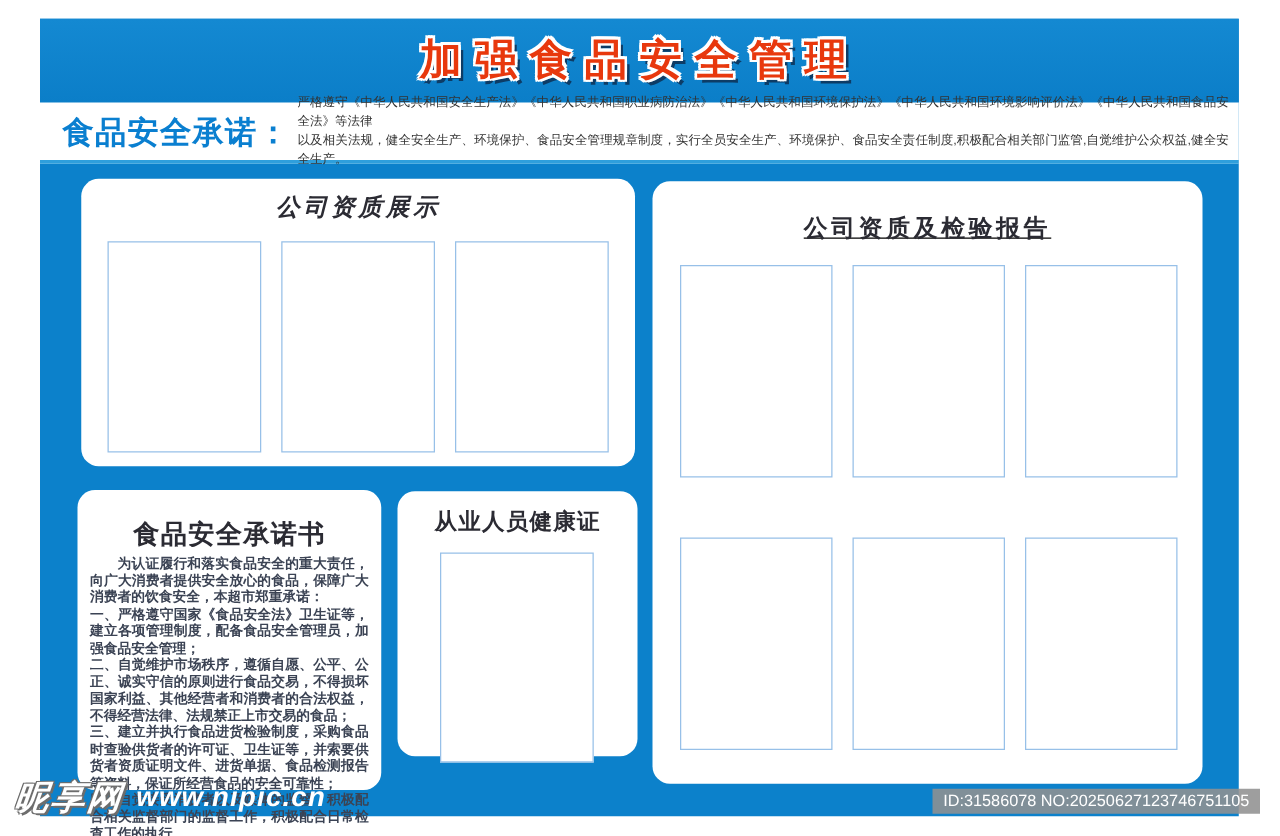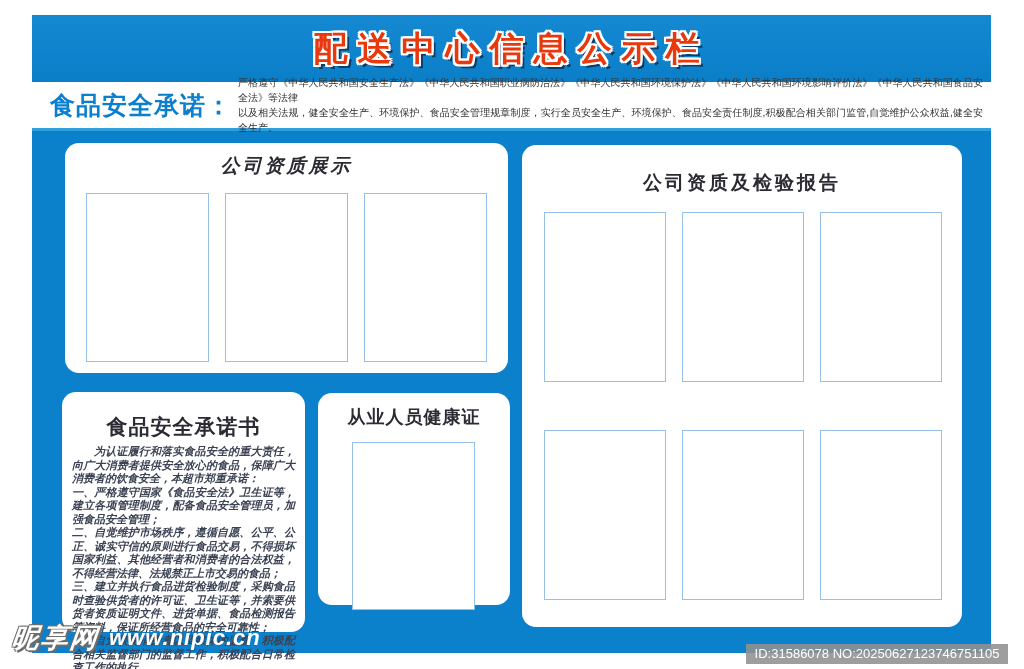--- a/index.html
+++ b/index.html
@@ -18,52 +18,52 @@
   
   .panel{position:absolute;background:#ffffff;border-radius:14px;}
   .panel-title{text-align:center;font-weight:bold;color:#2b2b33;}
   .ph-box{background:#ffffff;border:1px solid #97c0e8;}
   
   .panel-qual{left:33px;top:128px;width:443px;height:230px;}
   .panel-qual .panel-title{margin-top:10px;font-size:19px;letter-spacing:3px;font-style:italic;}
   .panel-qual .boxes{position:absolute;left:21px;top:50px;width:401px;height:169px;display:flex;justify-content:space-between;}
   .panel-qual .ph-box{width:123px;height:169px;}
   
-  .panel-report{left:490px;top:130px;width:440px;height:482px;}
+  .panel-report{left:490px;top:130px;width:440px;height:482px;text-decoration:underline;}
   .panel-report .panel-title{margin-top:25px;font-size:19px;letter-spacing:3px;}
   .panel-report .boxes{position:absolute;left:22px;width:398px;height:170px;display:flex;justify-content:space-between;}
   .panel-report .row1{top:67px;}
   .panel-report .row2{top:285px;}
   .panel-report .ph-box{width:122px;height:170px;}
   
   .panel-promise{left:30px;top:377px;width:243px;height:240px;}
   .panel-promise .panel-title{margin-top:21px;font-size:21px;letter-spacing:1px;}
   .promise-body{padding:4px 10px 0 10px;color:#3b4354;font-weight:bold;font-size:11px;line-height:13.5px;text-align:justify;}
-  .promise-body p{margin:0;font-style:italic;}
+  .promise-body p{margin:0;}
   .promise-body p.indent{text-indent:2em;}
   
   .panel-health{left:286px;top:378px;width:192px;height:212px;}
   .panel-health .panel-title{margin-top:12px;font-size:18px;letter-spacing:1px;}
   .panel-health .ph-box{position:absolute;left:34px;top:49px;width:123px;height:168px;}
   
   .watermark{position:absolute;left:12px;top:621px;height:34px;display:flex;align-items:center;color:#ffffff;font-style:italic;font-weight:bold;}
   .wm-logo{font-size:27px;letter-spacing:2px;transform:skewX(-6deg);
     text-shadow:-1px -1px 0 #6d6d6d,1px -1px 0 #6d6d6d,-1px 1px 0 #6d6d6d,2px 2px 0 #6d6d6d;}
   .wm-url{font-size:22px;margin-left:10px;letter-spacing:1px;}
-  .id-bar{position:absolute;left:746px;top:644px;width:262px;height:20px;background:rgba(145,145,145,0.88);
+  .id-bar{position:absolute;left:746px;top:631px;width:262px;height:20px;background:rgba(145,145,145,0.88);
     color:#ffffff;font-size:13px;line-height:20px;text-align:center;white-space:nowrap;}
 </style>
 </head>
 <body>
 
 <div class="frame">
   <div class="board">
 
     <div class="header-band">
-      <div class="poster-title">配送中心信息公示栏</div>
+      <div class="poster-title">加强食品安全管理</div>
     </div>
 
     <div class="commit-band">
       <div class="commit-label">食品安全承诺：</div>
       <div class="commit-text">
         <div>严格遵守《中华人民共和国安全生产法》《中华人民共和国职业病防治法》《中华人民共和国环境保护法》《中华人民共和国环境影响评价法》《中华人民共和国食品安全法》等法律</div>
         <div>以及相关法规，健全安全生产、环境保护、食品安全管理规章制度，实行全员安全生产、环境保护、食品安全责任制度,积极配合相关部门监管,自觉维护公众权益,健全安全生产。</div>
       </div>
     </div>
 

